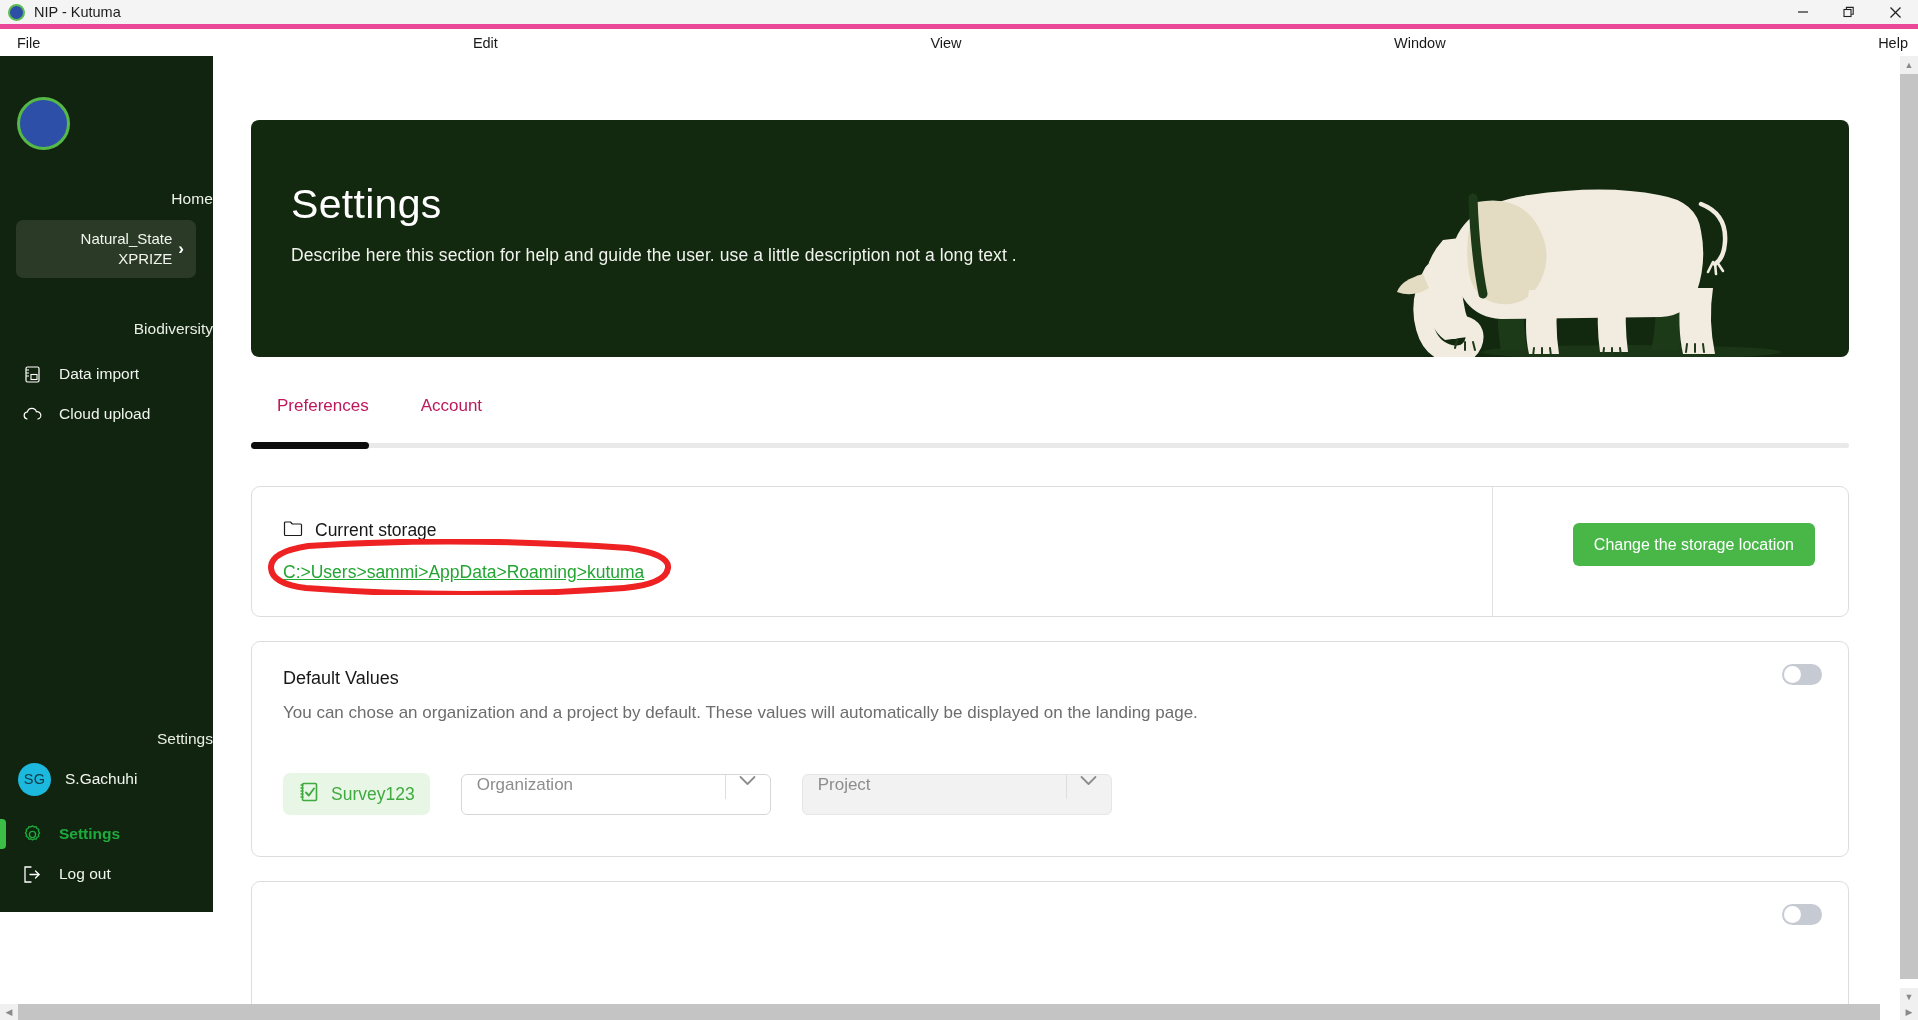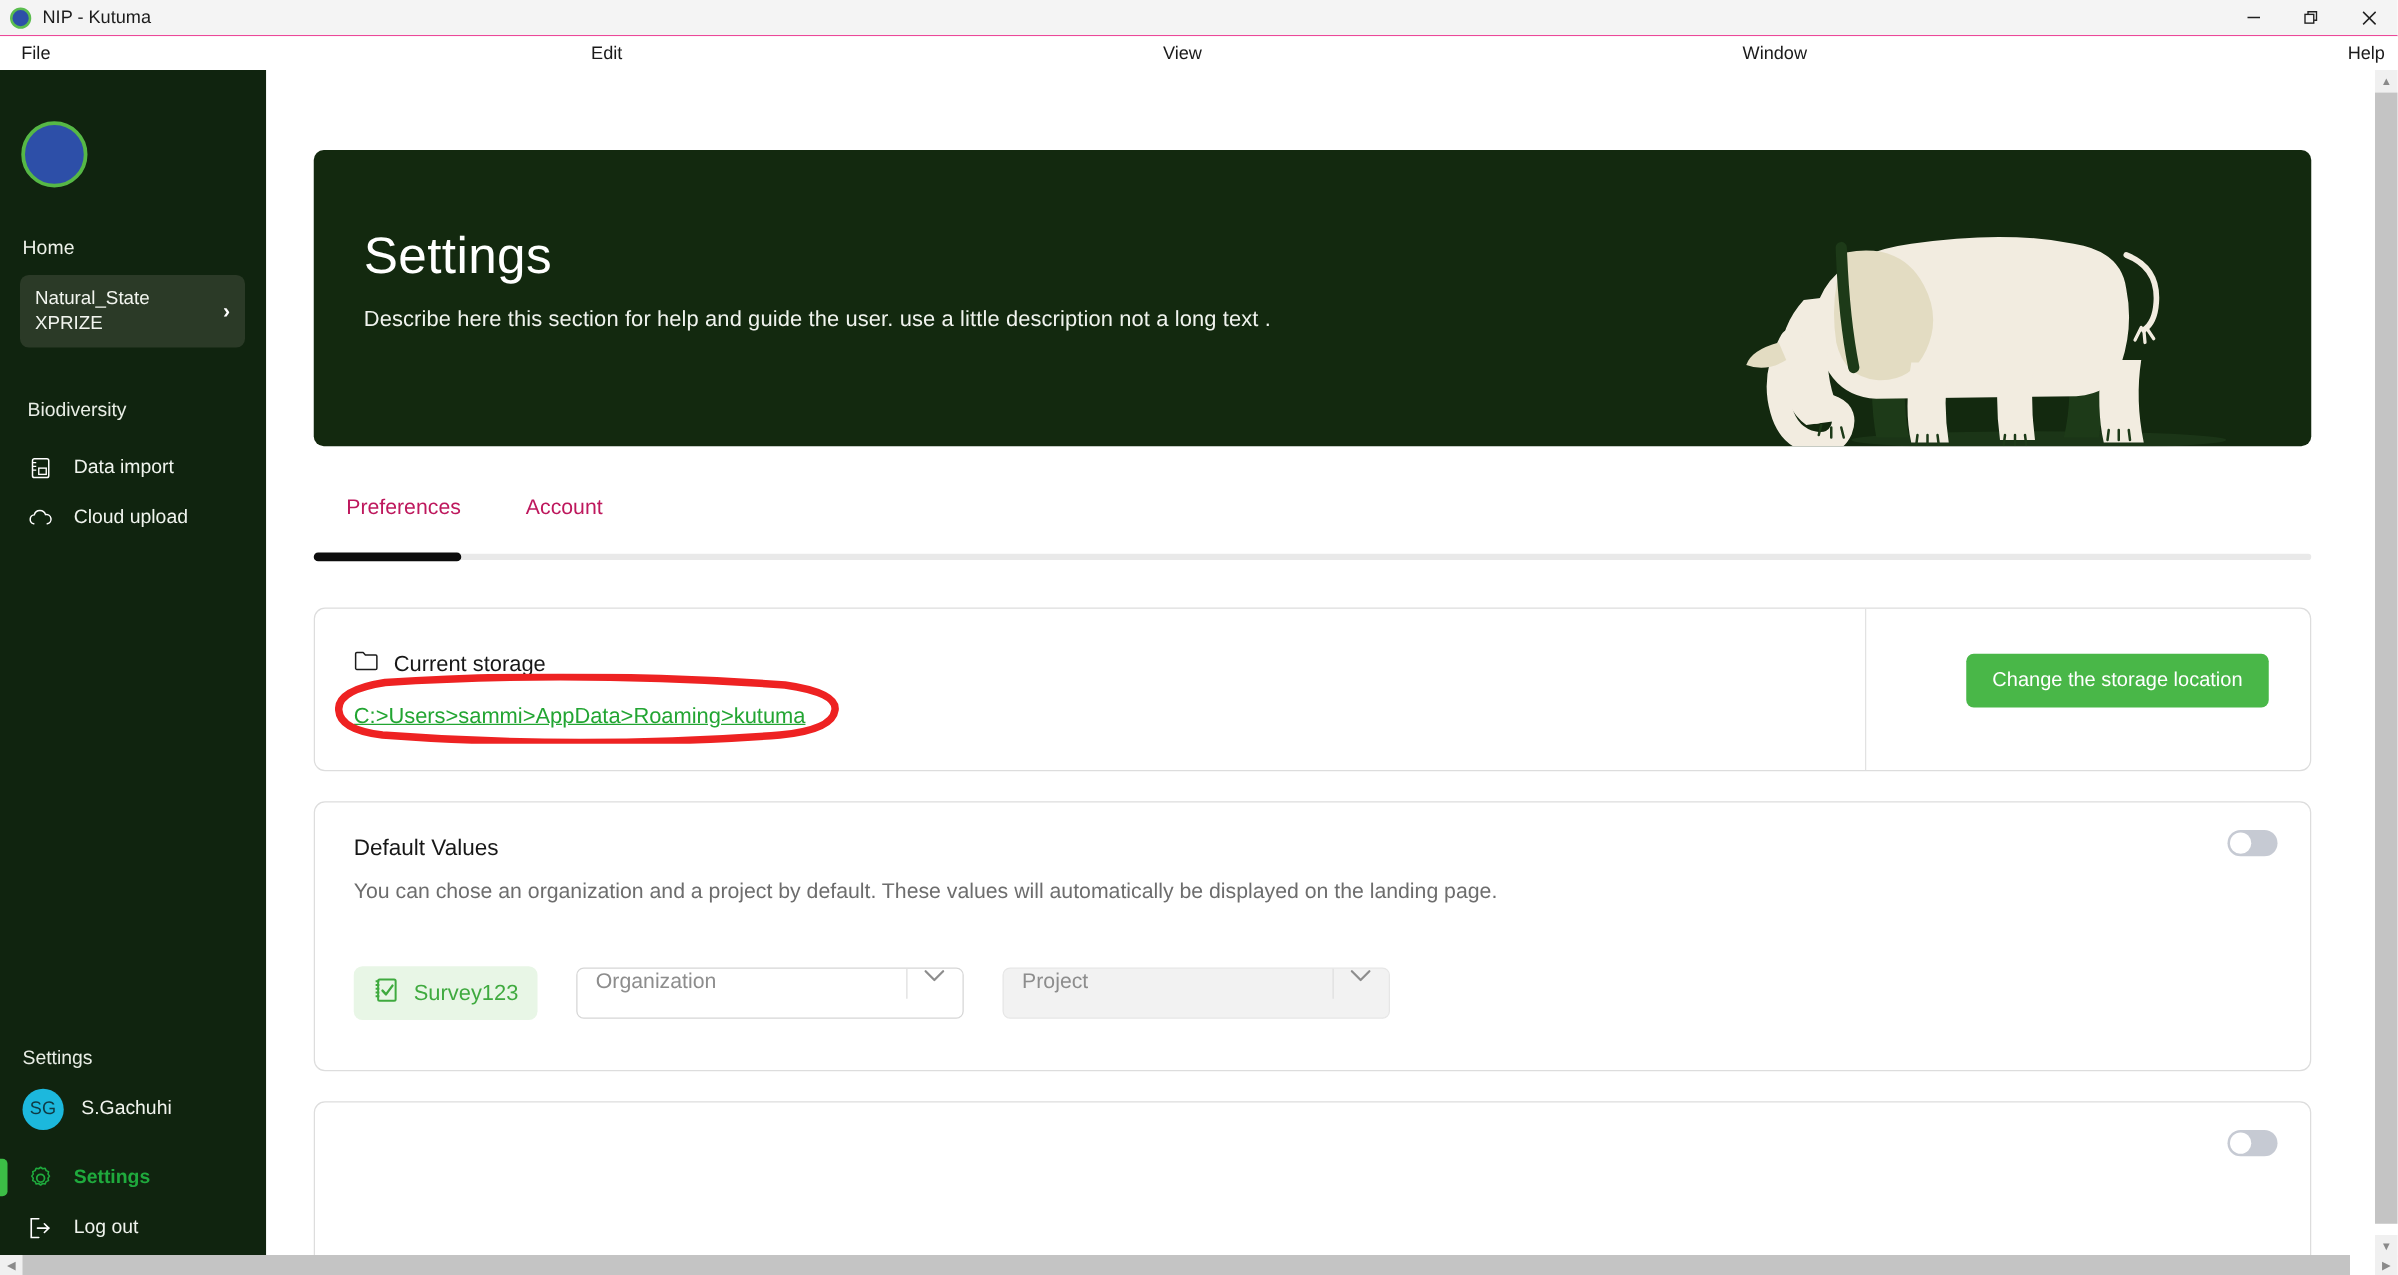--- a/index.html
+++ b/index.html
@@ -7,21 +7,21 @@
     width: 1918px; height: 1020px;
     font-family: "Liberation Sans", sans-serif;
     background: #ffffff;
     overflow: hidden;
   }
 
   
   .titlebar {
     position: absolute; top: 0; left: 0; width: 1918px; height: 29px;
     background: #f4f4f4; display: flex; align-items: center;
-    border-bottom: 1px solid #ec4899;
+    border-bottom: 5px solid #ec4899;
   }
   .app-logo-small {
     width: 17px; height: 17px; border-radius: 50%;
     background: #2d4fa8; border: 2.5px solid #5bbd4f;
     margin-left: 8px; flex: none;
   }
   .app-title { font-size: 14.5px; color: #1c1c1c; margin-left: 9px; }
   .win-controls { margin-left: auto; display: flex; height: 29px; }
   .win-btn {
     width: 46px; height: 29px; display: flex; align-items: center;
@@ -34,22 +34,22 @@
     background: #ffffff; display: flex; align-items: center;
     padding-left: 7px;
     justify-content: space-between;
   }
   .menu-item {
     font-size: 14.5px; color: #1a1a1a; padding: 3px 10px;
   }
 
   
   .sidebar {
-    position: absolute; top: 56px; left: 0; width: 213px; height: 964px;
-    background: #10240f; color: #ffffff; overflow: hidden;
+    position: absolute; top: 56px; left: 0; width: 213px; height: 856px;
+    background: #10240f; color: #ffffff; overflow: hidden; text-align: right;
   }
   .sidebar-logo {
     width: 53px; height: 53px; border-radius: 50%;
     background: #2d4fa8; border: 3.5px solid #56b846;
     margin: 41px 0 0 17px;
   }
   .sidebar-label {
     font-size: 15.5px; color: #eef2ea; margin: 40px 0 0 18px;
     letter-spacing: .1px;
   }

